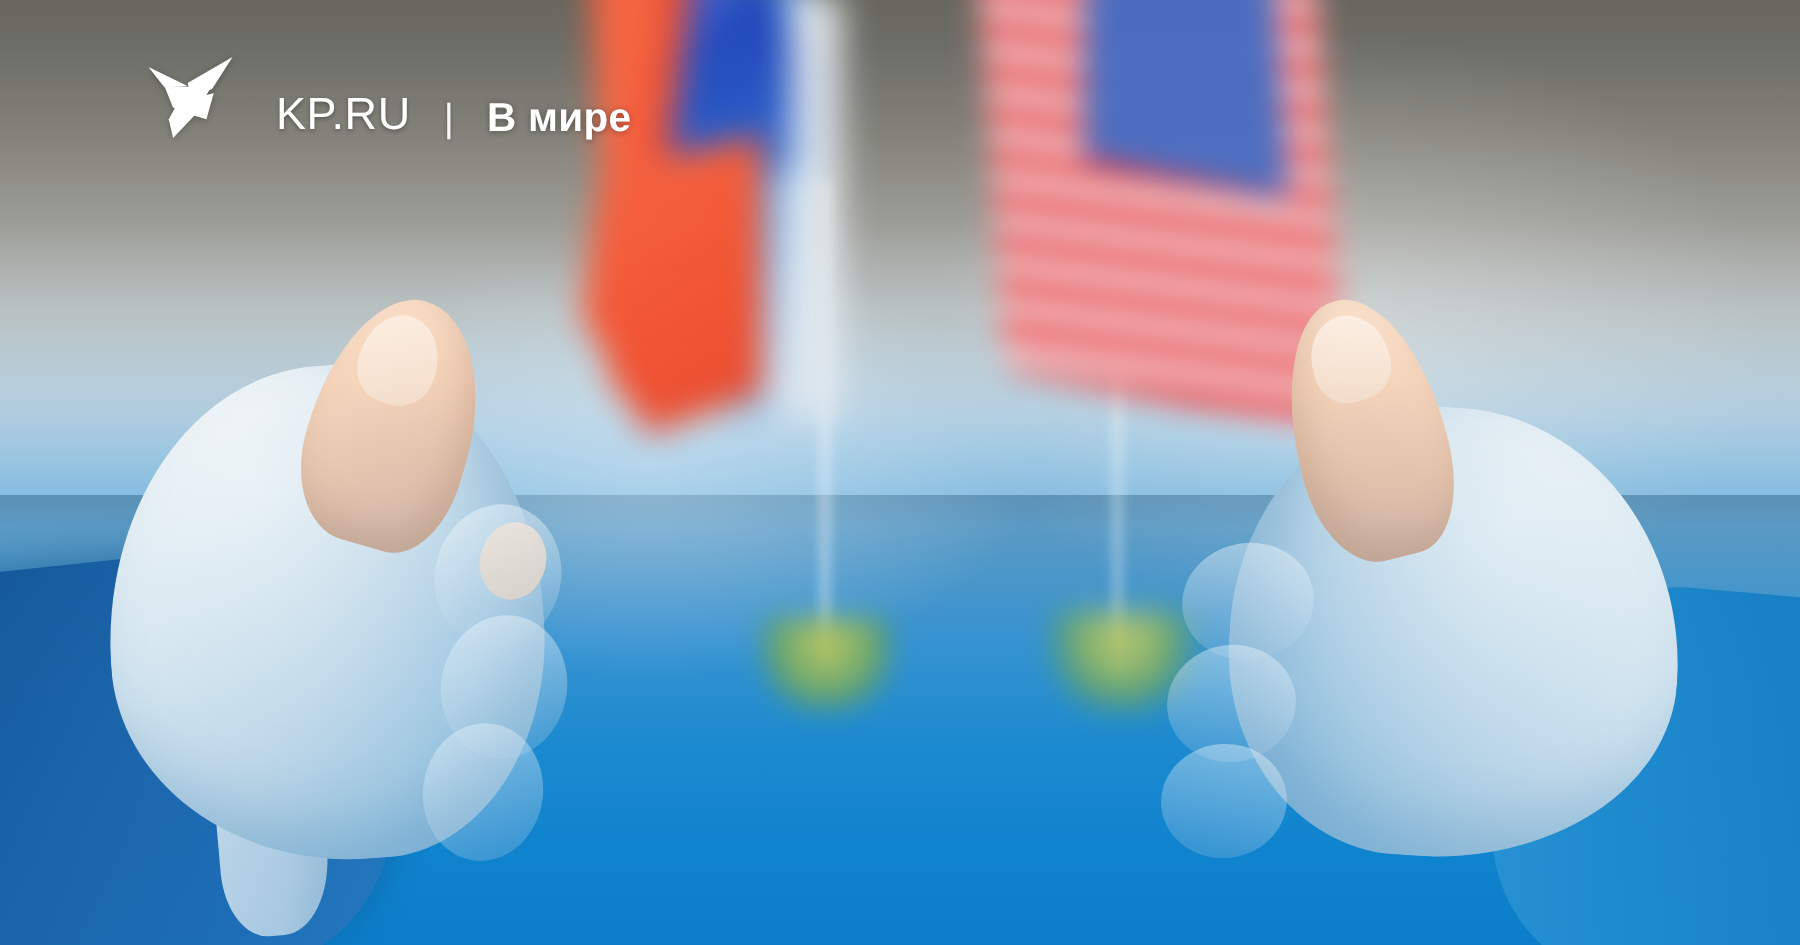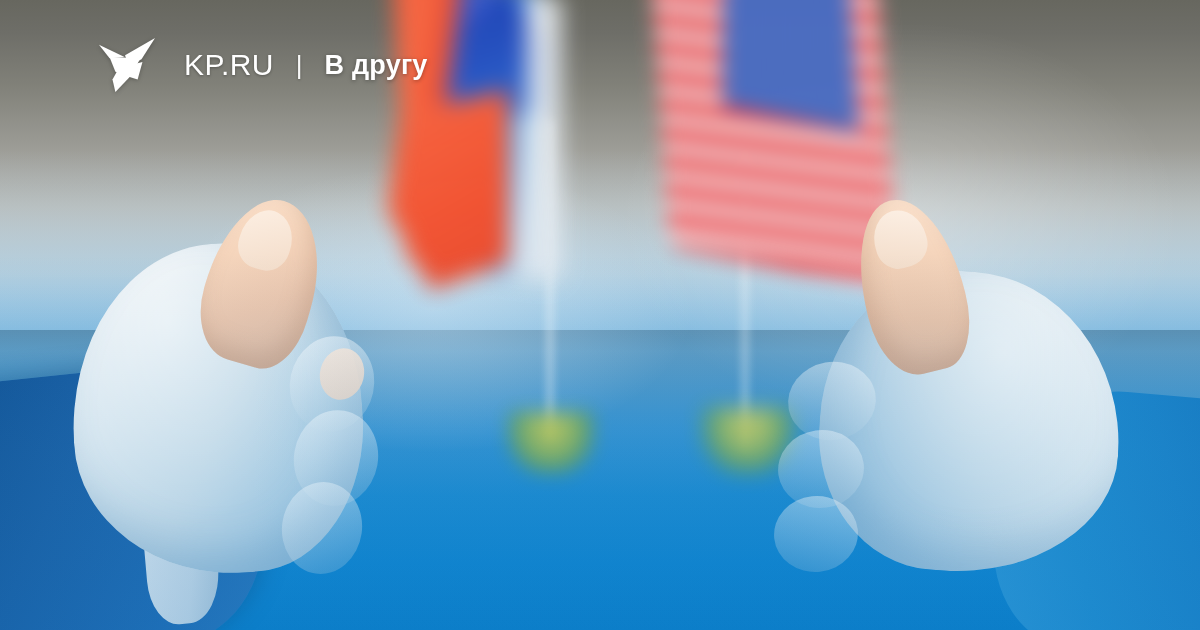--- a/index.html
+++ b/index.html
@@ -237,21 +237,21 @@
   .haze{
     position:absolute; inset:0;
     background:
       linear-gradient(180deg, rgba(255,255,255,0) 40%, rgba(40,140,205,0.10) 72%, rgba(20,125,200,0.18) 100%);
     pointer-events:none;
   }
 
   
   .header{
     position:absolute; left:96px; top:36px;
-    display:flex; align-items:center; gap:0;
+    display:flex; align-items:flex-end; gap:0;
     z-index:5;
   }
   .logo-bird{ width:62px; height:58px; display:block; filter:drop-shadow(0 1px 2px rgba(0,0,0,.25)); }
   .brand{
     margin-left:26px;
     color:#fff; font-size:30px; letter-spacing:.4px; font-weight:400;
     text-shadow:0 1px 3px rgba(0,0,0,.32);
   }
   .divider{
     margin:0 22px; color:#fff; font-size:26px; opacity:.95; font-weight:300;
@@ -332,17 +332,17 @@
       <svg class="logo-bird" viewBox="0 0 64 60" aria-hidden="true">
         <path fill="#ffffff" d="M3 9 L30 22 L14 23 Z"></path>
         <path fill="#ffffff" d="M30 20 L61 2 L47 24 L33 31 Z"></path>
         <path fill="#ffffff" d="M14 22 L46 23 L36 41 L20 37 Z"></path>
         <path fill="#ffffff" d="M22 36 L38 39 L20 58 L17 45 Z"></path>
         <path fill="#ffffff" d="M36 30 L48 27 L43 45 L33 42 Z"></path>
       </svg>
     </span>
     <span class="brand">KP.RU</span>
     <span class="divider">|</span>
-    <span class="rubric">В другу</span>
+    <span class="rubric">В мире</span>
   </div>
 
 
 </div>
 
 </body></html>

